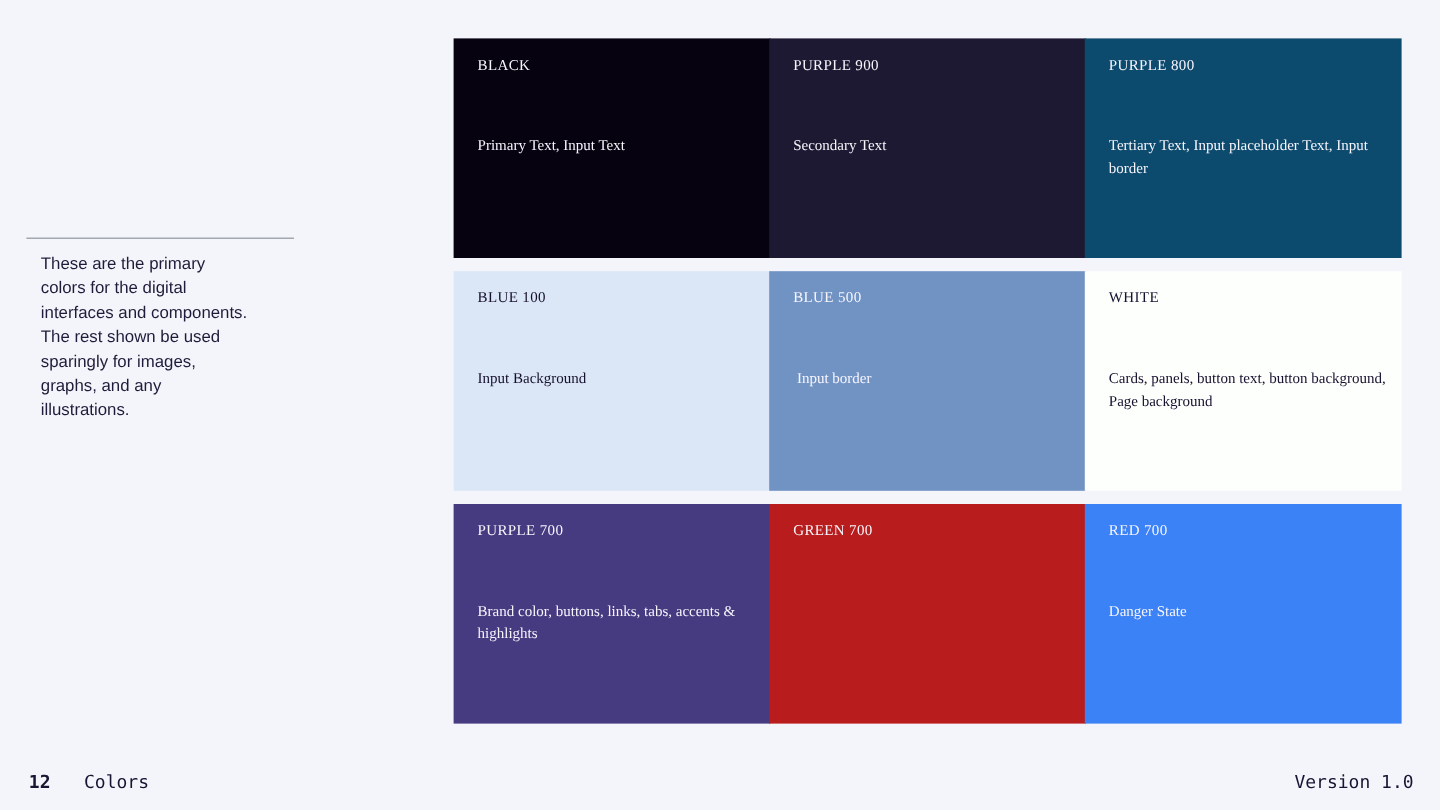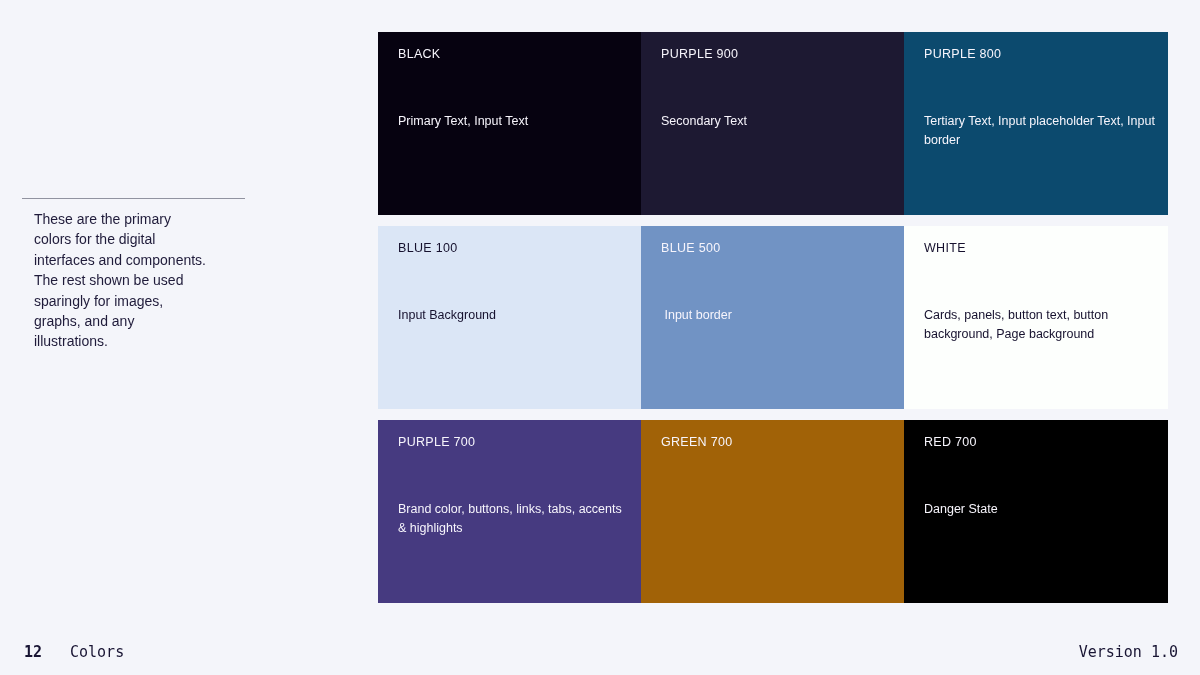--- a/index.html
+++ b/index.html
@@ -53,20 +53,21 @@
     top: 32px;
     display: grid;
     grid-template-columns: repeat(3, 252px);
     grid-template-rows: repeat(3, 183px);
     gap: 11px 11px;
   }
   .card {
     position: relative;
     width: 264px;
     height: 183px;
+    font-family: Liberation Serif, serif;
   }
   .card-label {
     position: absolute;
     top: 15px;
     left: 20px;
     right: 12px;
     font-size: 12.5px;
     letter-spacing: 0.3px;
     font-weight: 400;
   }
@@ -141,25 +142,25 @@
     <div class="card" style="background-color: rgb(253, 255, 253); color: rgb(22, 17, 46);">
       <div class="card-label">WHITE</div>
       <div class="card-usage">Cards, panels, button text, button background, Page background</div>
     </div>
 
     <div class="card" style="background-color: rgb(70, 58, 128); color: rgb(247, 245, 252);">
       <div class="card-label">PURPLE 700</div>
       <div class="card-usage">Brand color, buttons, links, tabs, accents &amp; highlights</div>
     </div>
 
-    <div class="card" style="background-color: #a16207; color: rgb(247, 245, 252);">
+    <div class="card" style="background-color: #b91c1c; color: rgb(247, 245, 252);">
       <div class="card-label">GREEN 700</div>
     </div>
 
-    <div class="card" style="background-color: #000000; color: rgb(247, 245, 252);">
+    <div class="card" style="background-color: #3b82f6; color: rgb(247, 245, 252);">
       <div class="card-label">RED 700</div>
       <div class="card-usage">Danger State</div>
     </div>
 
   </div>
 
   <span class="footer-mono page-number">12</span>
   <span class="footer-mono section-label">Colors</span>
   <span class="footer-mono version-label">Version 1.0</span>
 

